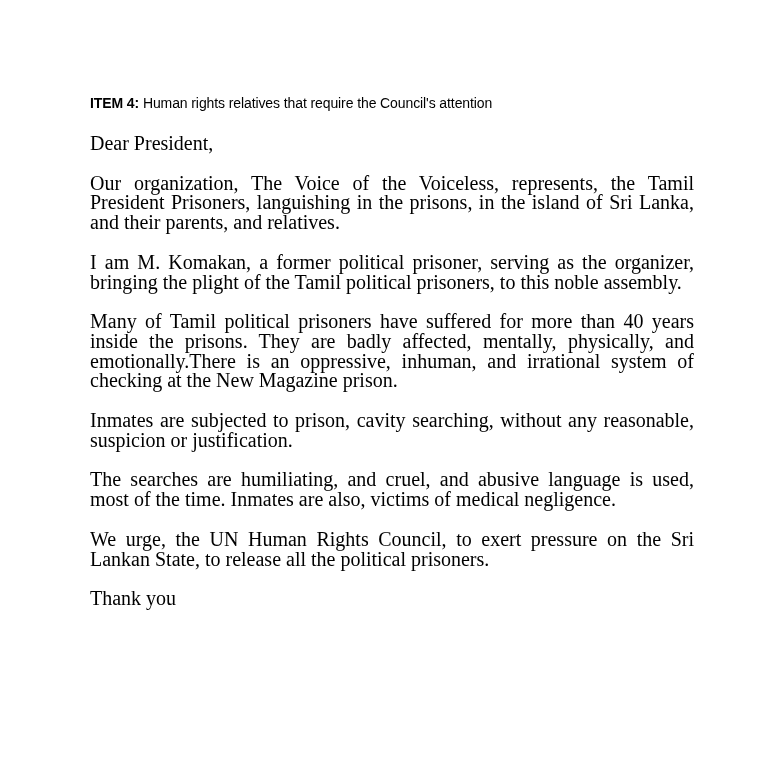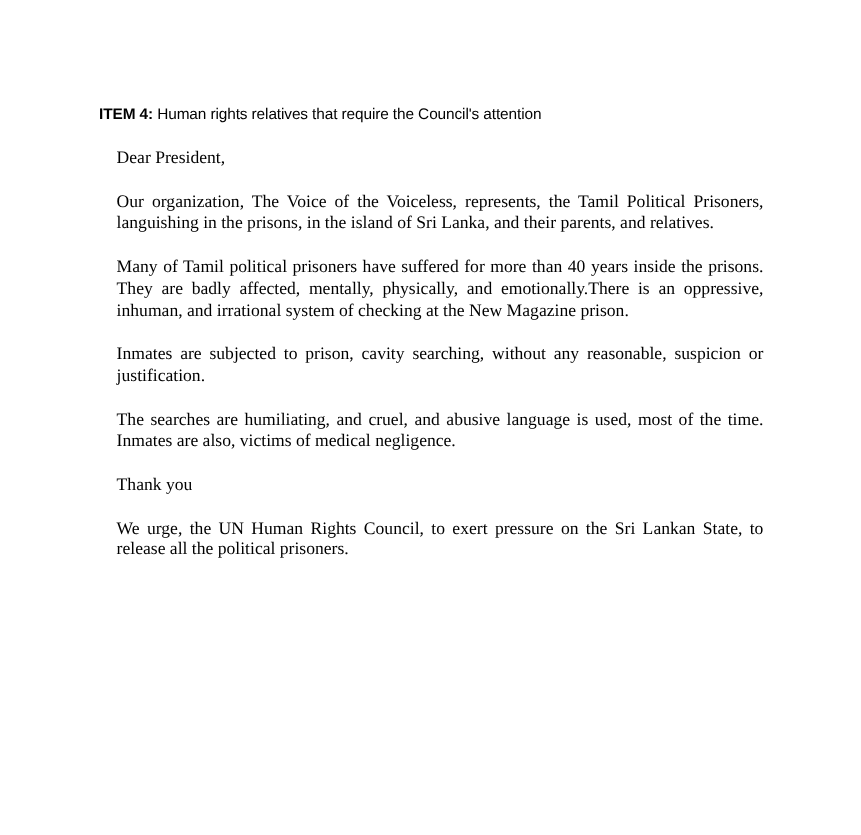--- a/index.html
+++ b/index.html
@@ -25,37 +25,38 @@
       font-size: 14px;
       line-height: 18px;
       margin: 0 0 22px 0;
       letter-spacing: -0.1px;
     }
     .heading .label {
       font-weight: bold;
     }
     .para {
       font-family: "Liberation Serif", "DejaVu Serif", serif;
-      font-size: 16px;
+      font-size: 20px;
       line-height: 19.7px;
-      margin: 0 0 20px 16px;
+      margin: 0 0 20px 0;
       text-align: justify;
     }
     .para.left {
       text-align: left;
     }
   </style>
 </head>
 <body>
 
 <div class="page">
   <p class="heading"><span class="label">ITEM 4:</span><span> Human rights relatives that require the Council's attention</span></p>
 
   <p class="para left">Dear President,</p>
 
-  <p class="para">Our organization, The Voice of the Voiceless, represents, the Tamil Political Prisoners, languishing in the prisons, in the island of Sri Lanka, and their parents, and relatives.</p>
+  <p class="para">Our organization, The Voice of the Voiceless, represents, the Tamil President Prisoners, languishing in the prisons, in the island of Sri Lanka, and their parents, and relatives.</p>
+  <p class="para">I am M. Komakan, a former political prisoner, serving as the organizer, bringing the plight of the Tamil political prisoners, to this noble assembly.</p>
   <p class="para">Many of Tamil political prisoners have suffered for more than 40 years inside the prisons. They are badly affected, mentally, physically, and emotionally.There is an oppressive, inhuman, and irrational system of checking at the New Magazine prison.</p>
   <p class="para">Inmates are subjected to prison, cavity searching, without any reasonable, suspicion or justification.</p>
   <p class="para">The searches are humiliating, and cruel, and abusive language is used, most of the time. Inmates are also, victims of medical negligence.</p>
+  <p class="para">We urge, the UN Human Rights Council, to exert pressure on the Sri Lankan State, to release all the political prisoners.</p>
+
   <p class="para left">Thank you</p>
-
-  <p class="para">We urge, the UN Human Rights Council, to exert pressure on the Sri Lankan State, to release all the political prisoners.</p>
 </div>
 
 </body></html>

